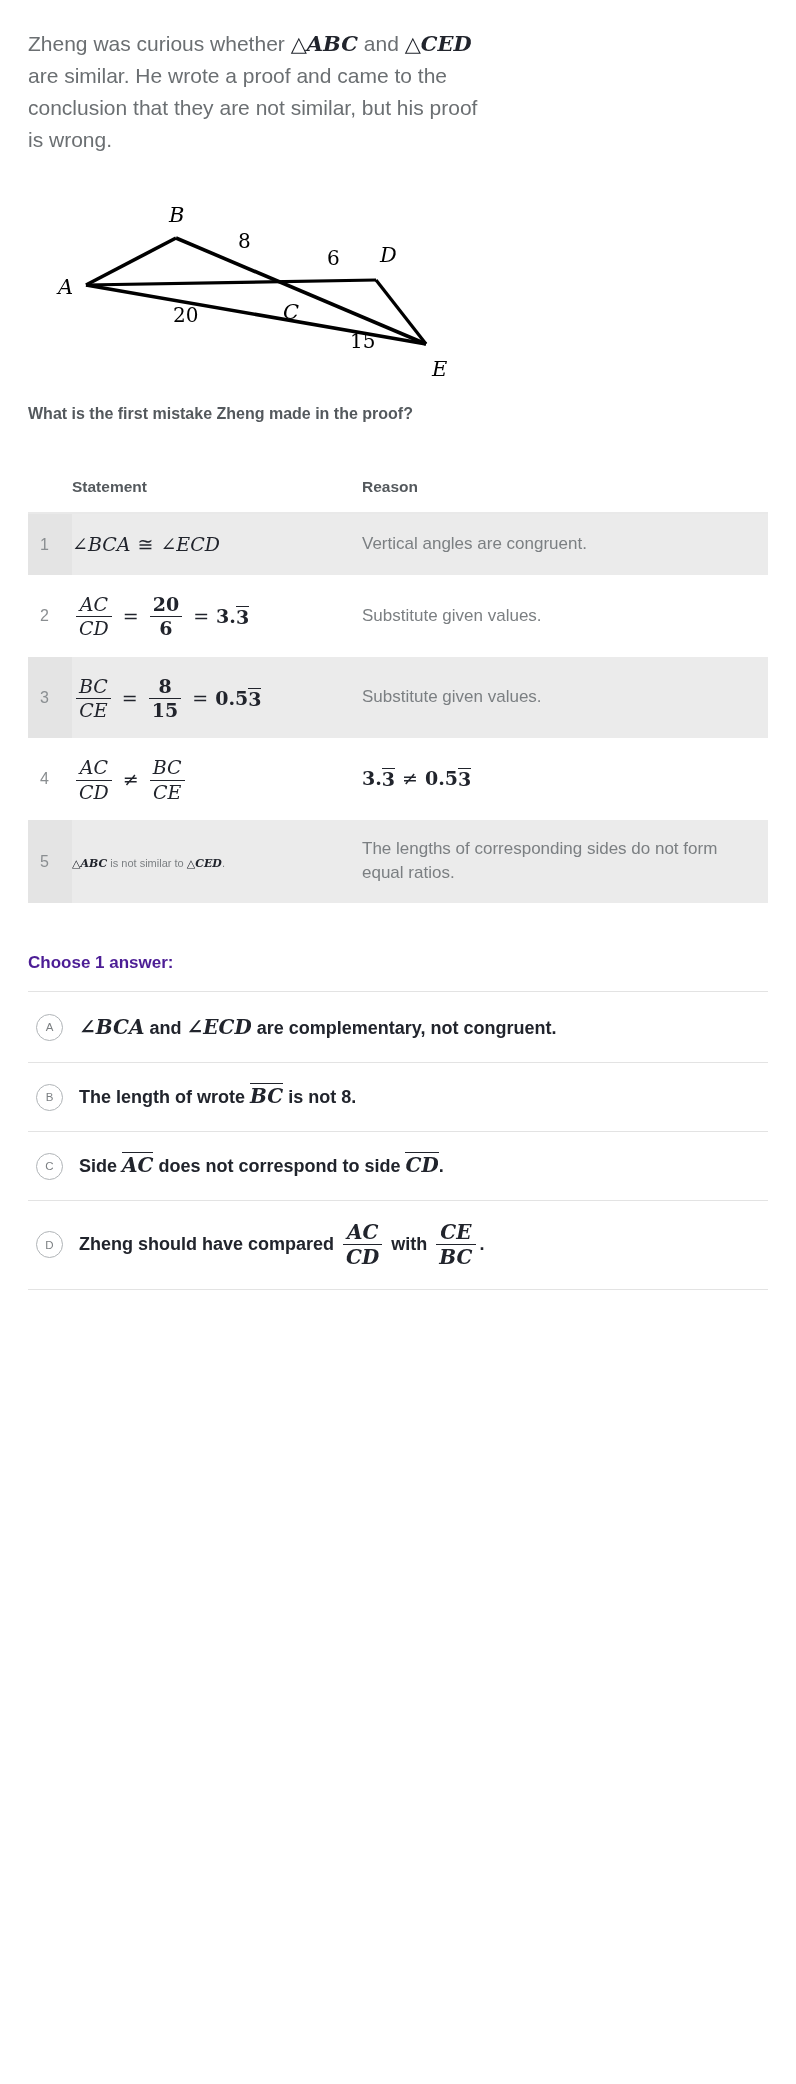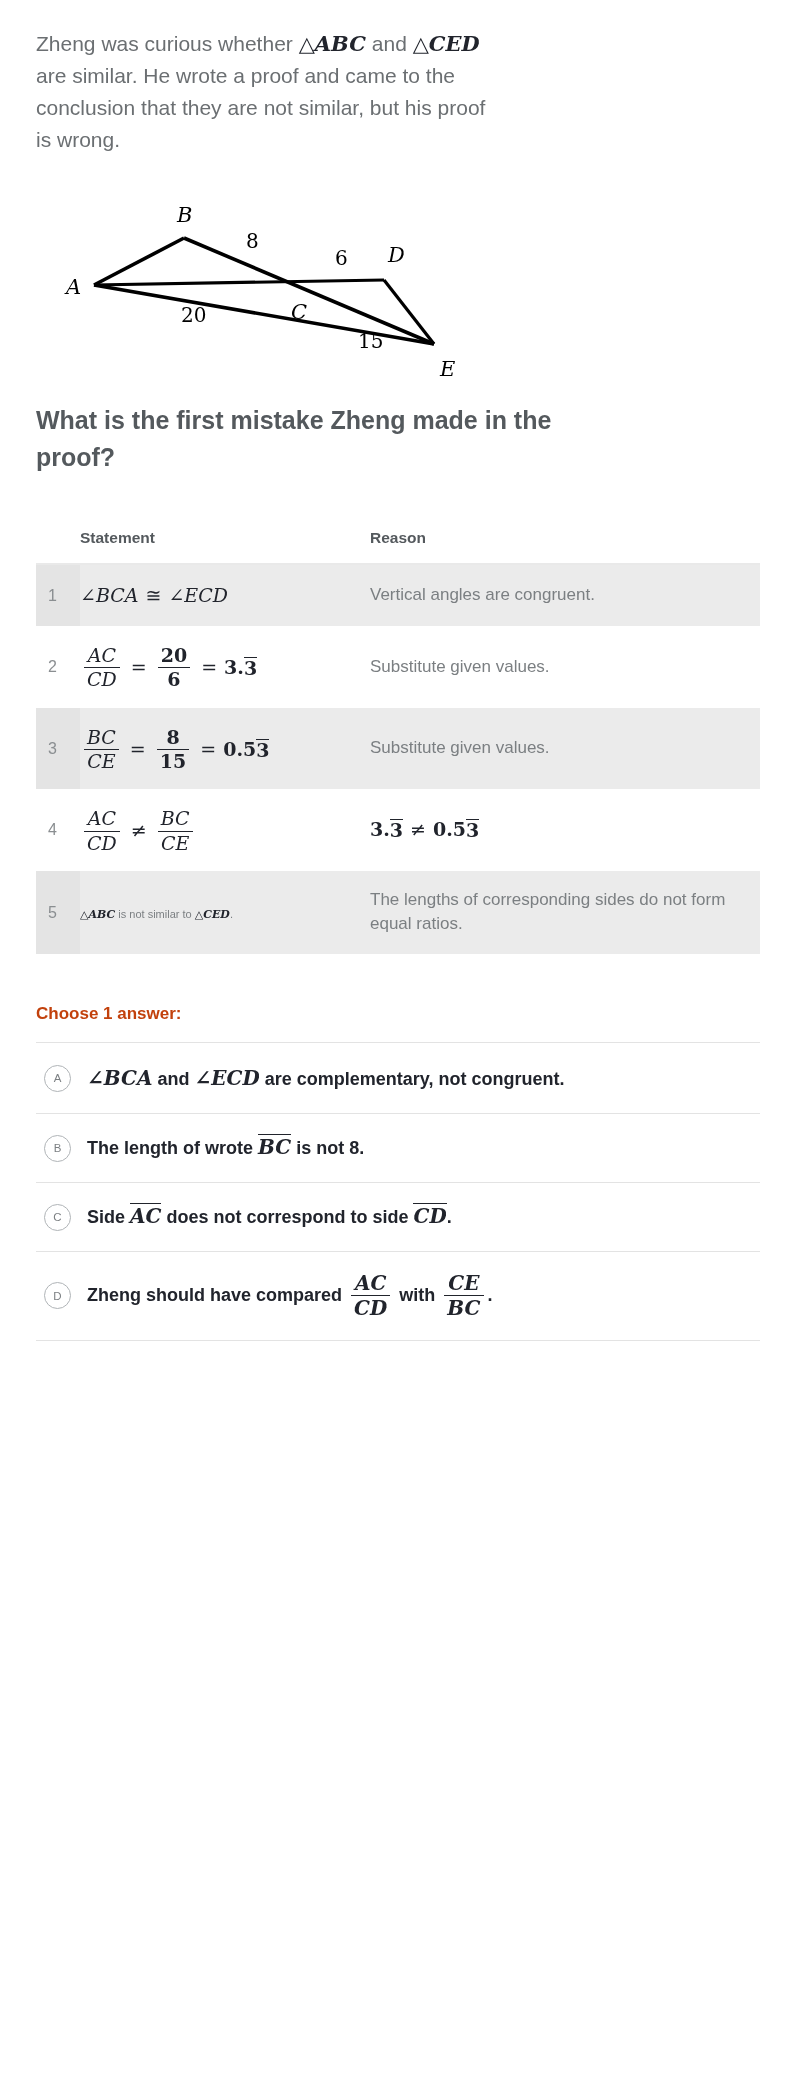--- a/index.html
+++ b/index.html
@@ -4,21 +4,21 @@
 <style>
   * { box-sizing: border-box; }
   html, body {
     margin: 0; padding: 0;
     width: 796px;
     background: #ffffff;
     font-family: "Liberation Sans", sans-serif;
   }
   body { padding: 0 0 20px 0; }
 
-  .page { width: 796px; padding: 0 36px; }
+  .page { width: 796px; padding: 0 28px; }
 
   
   .prompt {
     font-size: 21px;
     line-height: 1.52;
     color: #6b6f72;
     padding-top: 28px;
     max-width: 470px;
   }
   .mth { font-family: "DejaVu Serif", "Liberation Serif", serif; font-style: italic; color: #21242c; }
@@ -39,21 +39,21 @@
   }
   .fig-num {
     font-family: "DejaVu Serif", "Liberation Serif", serif;
     font-style: normal;
     font-size: 20px;
     fill: #000000;
   }
 
   
   .question {
-    font-size: 25px;
+    font-size: 16px;
     font-weight: bold;
     color: #54595d;
     line-height: 1.5;
     max-width: 520px;
   }
 
   
   .proof-table {
     margin-top: 46px;
     width: 100%;
@@ -106,21 +106,21 @@
   }
   .op { margin: 0 7px; font-style: normal; }
   .ovl { border-top: 1.4px solid #21242c; display: inline-block; line-height: 1.05; padding-top: 1px; }
   .bold-n { font-weight: bold; font-style: normal; }
 
   
   .choose {
     margin-top: 50px;
     font-size: 17px;
     font-weight: bold;
-    color: #c2410c;
+    color: #4c1d95;
   }
   .choices { margin-top: 18px; }
   .choice {
     display: flex;
     align-items: center;
     gap: 16px;
     border-top: 1px solid #e3e3e3;
     padding: 20px 4px 20px 8px;
     min-height: 62px;
   }

